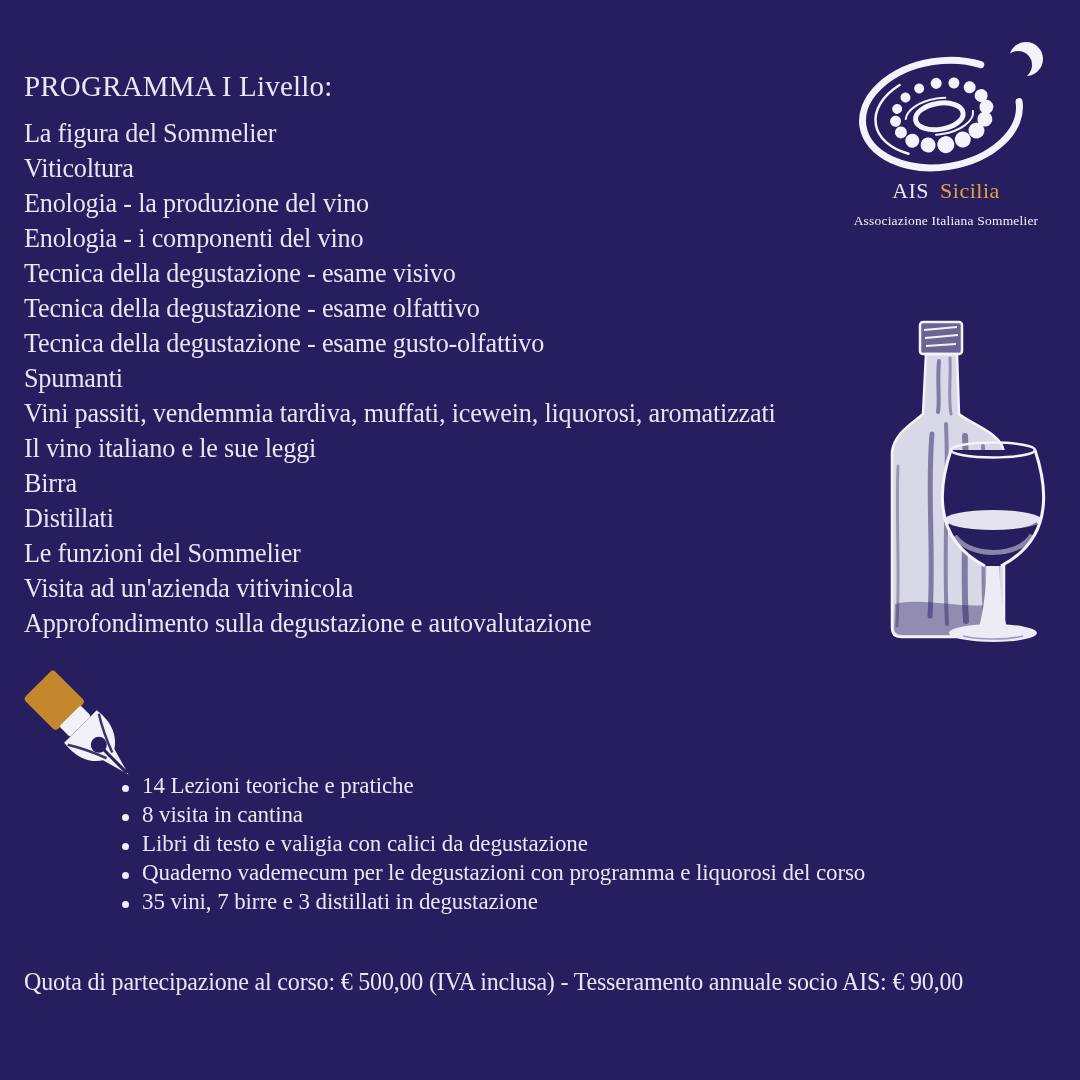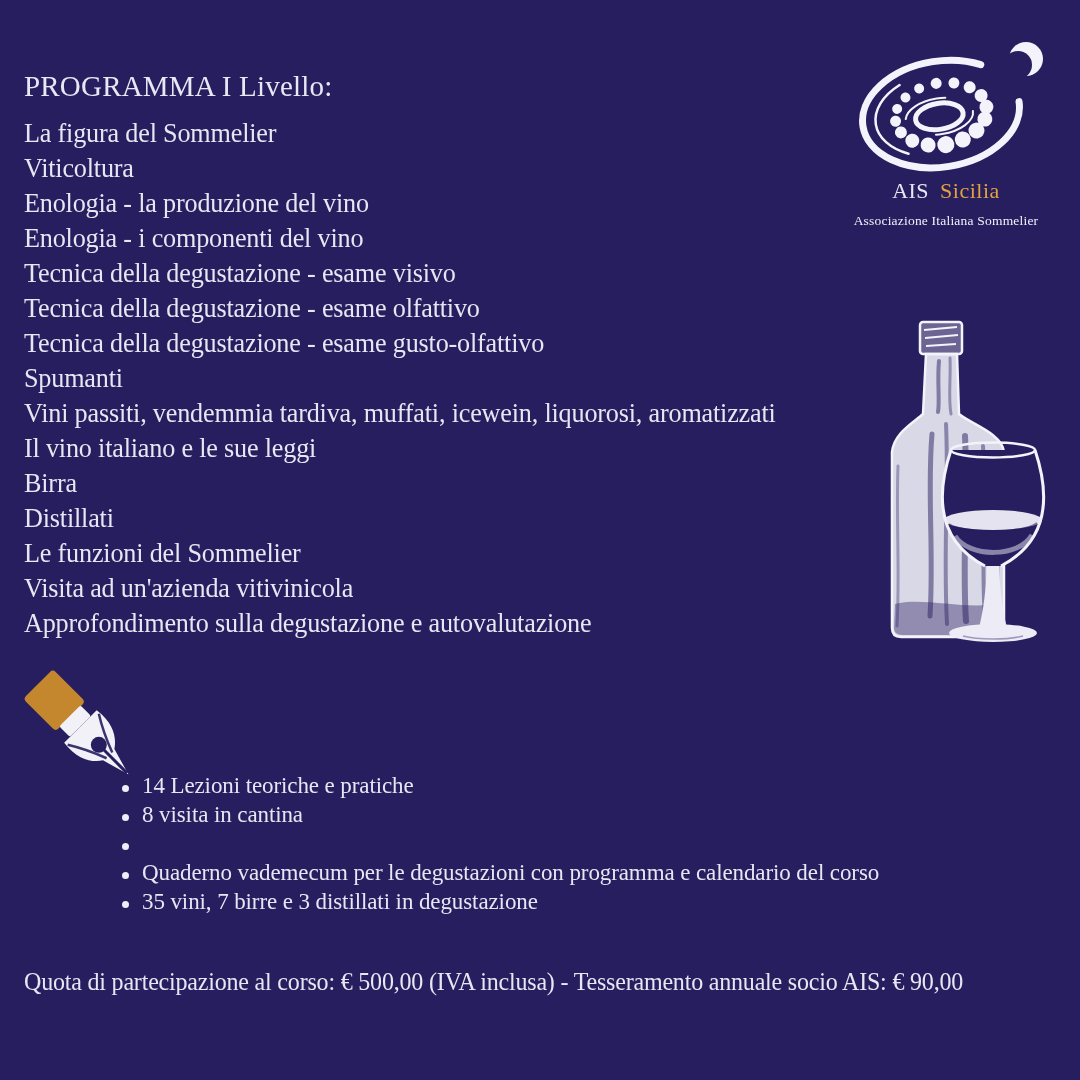--- a/index.html
+++ b/index.html
@@ -159,24 +159,25 @@
     <div class="bullet-row">
       <span class="dot"></span>
       <span class="btext">14 Lezioni teoriche e pratiche</span>
     </div>
     <div class="bullet-row">
       <span class="dot"></span>
       <span class="btext">8 visita in cantina</span>
     </div>
     <div class="bullet-row">
       <span class="dot"></span>
+      <span class="btext">Libri di testo e valigia con calici da degustazione</span>
     </div>
     <div class="bullet-row">
       <span class="dot"></span>
-      <span class="btext">Quaderno vademecum per le degustazioni con programma e calendario del corso</span>
+      <span class="btext">Quaderno vademecum per le degustazioni con programma e liquorosi del corso</span>
     </div>
     <div class="bullet-row">
       <span class="dot"></span>
       <span class="btext">35 vini, 7 birre e 3 distillati in degustazione</span>
     </div>
   </div>
 
   <div class="footer">Quota di partecipazione al corso: € 500,00 (IVA inclusa)  - Tesseramento annuale socio AIS: € 90,00</div>
 
 </div>

